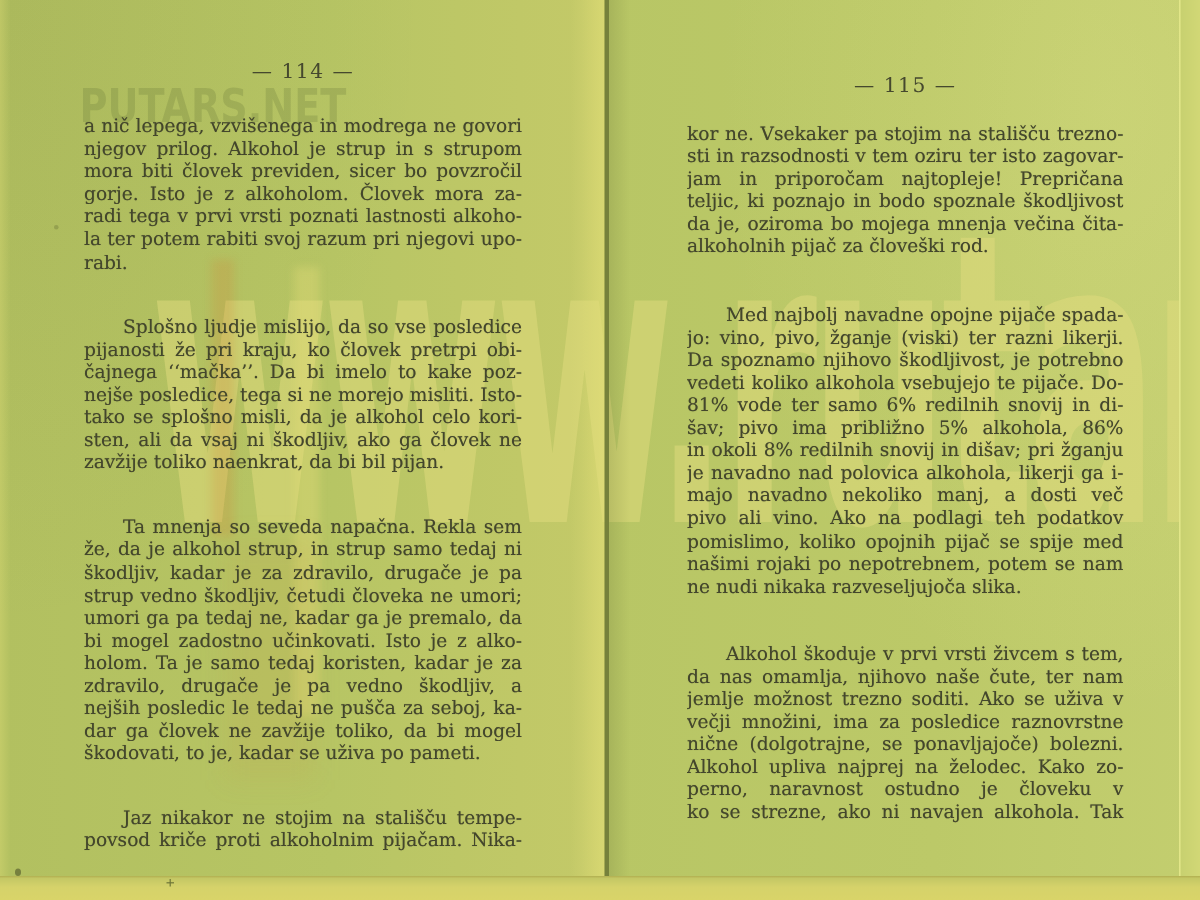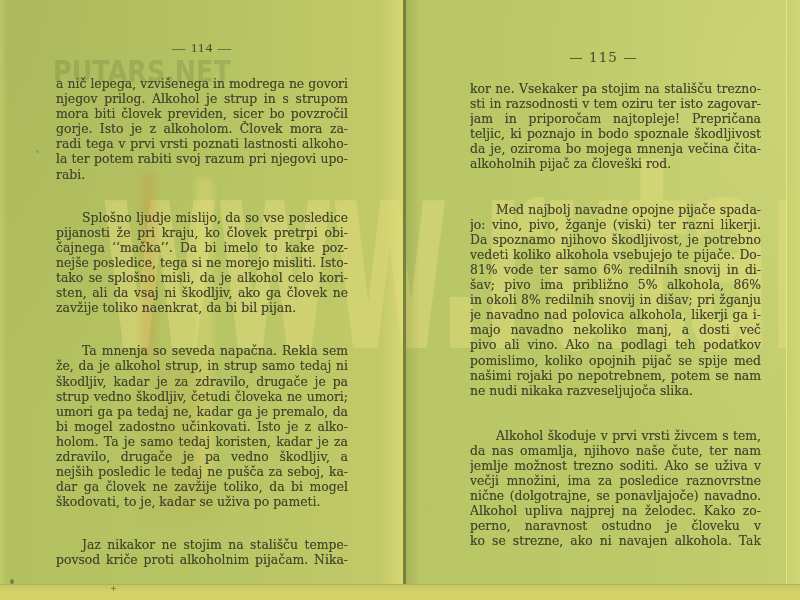--- a/index.html
+++ b/index.html
@@ -46,27 +46,27 @@
   
   .streak-orange{position:absolute;left:141px;top:173px;width:15px;height:185px;z-index:1;
     background:rgba(214,128,52,0.22);filter:blur(3px);}
   .streak-yellow{position:absolute;left:196px;top:178px;width:17px;height:300px;z-index:1;
     background:rgba(230,222,122,0.38);filter:blur(3px);}
   .streak-warm{position:absolute;left:150px;top:360px;width:60px;height:160px;z-index:1;
     background:rgba(210,140,60,0.10);filter:blur(9px);}
 
   
   .pagenum{position:absolute;z-index:2;color:#45482e;font-size:13.5px;letter-spacing:1px;text-align:center;}
-  .pagenum.pn-left{left:56px;top:40px;width:292px;font-family:Liberation Serif, serif;}
+  .pagenum.pn-left{left:56px;top:40px;width:292px;}
   .pagenum.pn-right{left:458px;top:49px;width:291px;}
 
   .text-body{position:absolute;z-index:2;color:#43462c;font-size:12.4px;line-height:15.1px;
     text-shadow:0 0 0.5px rgba(67,70,44,0.55);}
   .body-left{left:56px;top:76px;width:292px;}
-  .body-right{left:470px;top:81px;width:291px;}
+  .body-right{left:458px;top:81px;width:291px;}
   .para + .para{margin-top:28px;}
   .body-right .para + .para{margin-top:30px;}
   .line{text-align:justify;text-align-last:justify;height:15.1px;overflow:hidden;}
   .line.last{text-align-last:left;}
   .line.ind{text-indent:26px;}
 
   
   .speck1{position:absolute;left:10px;top:579px;width:4px;height:5px;border-radius:50%;
     background:rgba(70,75,35,0.55);z-index:6;}
   .speck2{position:absolute;left:111px;top:588px;width:5px;height:1px;
@@ -157,21 +157,21 @@
         <div class="line">pivo ali vino. Ako na podlagi teh podatkov</div>
         <div class="line">pomislimo, koliko opojnih pijač se spije med</div>
         <div class="line">našimi rojaki po nepotrebnem, potem se nam</div>
         <div class="line last">ne nudi nikaka razveseljujoča slika.</div>
       </div>
       <div class="para">
         <div class="line ind">Alkohol škoduje v prvi vrsti živcem s tem,</div>
         <div class="line">da nas omamlja, njihovo naše čute, ter nam</div>
         <div class="line">jemlje možnost trezno soditi. Ako se uživa v</div>
         <div class="line">večji množini, ima za posledice raznovrstne kro-</div>
-        <div class="line">nične (dolgotrajne, se ponavljajoče) navadno.</div>
+        <div class="line">nične (dolgotrajne, se ponavljajoče) bolezni.</div>
         <div class="line">Alkohol upliva najprej na želodec. Kako zo-</div>
         <div class="line">perno, naravnost ostudno je človeku v želodcu,</div>
         <div class="line">ko se strezne, ako ni navajen alkohola. Tak</div>
       </div>
     </div>
 
   <div class="gutter-light"></div>
   <div class="gutter-line"></div>
   <div class="gutter-shadow"></div>
 

